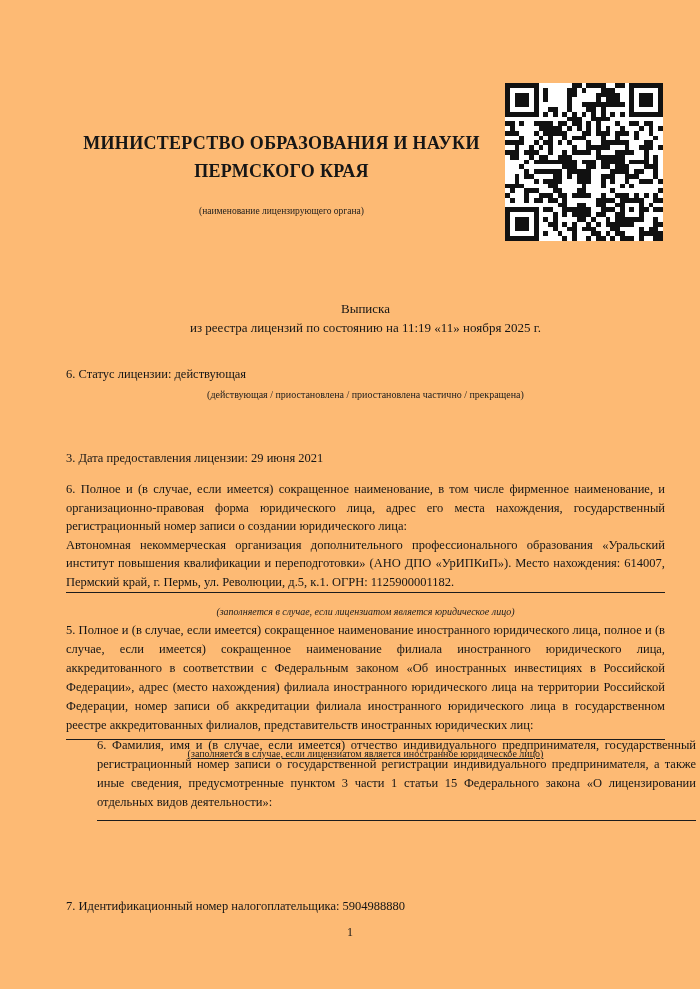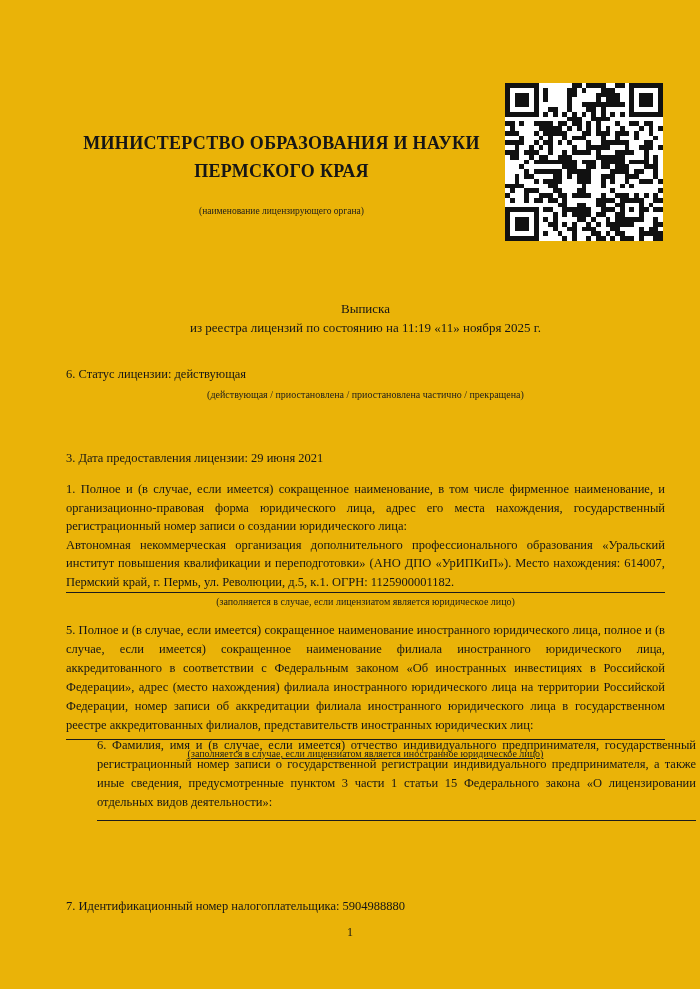--- a/index.html
+++ b/index.html
@@ -7,21 +7,21 @@
   body {
     width: 700px; height: 989px;
     font-family: "Liberation Serif", "DejaVu Serif", serif;
     color: #161616;
     position: relative;
     overflow: hidden;
   }
   .page {
     position: relative;
     width: 700px; height: 989px;
-    background: #eab308;
+    background: #fdba74;
   }
   .abs { position: absolute; }
 
   .header-text {
     left: 66px; top: 129px; width: 431px;
     text-align: center;
   }
   .ministry {
     font-size: 18px; font-weight: bold;
     line-height: 28px; letter-spacing: 0.3px;
@@ -49,21 +49,21 @@
     text-align: center; color: #1c1c1c;
   }
   .rule { border-top: 1.7px solid #1c1c1c; height: 0; width: 100%; }
 
   #item1 { top: 365px; }
   #item1 .hint { margin-top: 5px; }
   #item2 { top: 417px; }
   #item3 { top: 449px; }
   #item4 { top: 480px; line-height: 18.5px; }
   #item4 .rule { margin-top: 1px; }
-  #item4 .hint { margin-top: 3px; }
+  #item4 .hint { margin-top: 13px; font-style: italic; }
   #item5 { top: 621px; line-height: 19px; }
   #item5 .rule { margin-top: 4px; }
   #item5 .hint { margin-top: 8px; text-decoration: underline; }
   #item6 { top: 736px; line-height: 19px; margin-left: 31px; }
   #item6 .rule { margin-top: 8px; }
   #item6 .hint { margin-top: 4px; }
   #item7 { top: 897px; }
 
   .page-number {
     left: 0; top: 925px; width: 700px;
@@ -631,21 +631,21 @@
     <div>6. Статус лицензии: действующая</div>
     <div class="hint">(действующая / приостановлена / приостановлена частично / прекращена)</div>
   </div>
 
 
   <div id="item3" class="abs item">
     <div>3. Дата предоставления лицензии: 29 июня 2021</div>
   </div>
 
   <div id="item4" class="abs item">
-    <div class="just">1. Полное и (в случае, если имеется) сокращенное наименование, в том числе фирменное наименование, и организационно-правовая форма юридического лица, адрес его места нахождения, государственный регистрационный номер записи о создании юридического лица:</div>
+    <div class="just">6. Полное и (в случае, если имеется) сокращенное наименование, в том числе фирменное наименование, и организационно-правовая форма юридического лица, адрес его места нахождения, государственный регистрационный номер записи о создании юридического лица:</div>
     <div class="just">Автономная некоммерческая организация дополнительного профессионального образования «Уральский институт повышения квалификации и переподготовки» (АНО ДПО «УрИПКиП»). Место нахождения: 614007, Пермский край, г. Пермь, ул. Революции, д.5, к.1. ОГРН: 1125900001182.</div>
     <div class="rule"></div>
     <div class="hint">(заполняется в случае, если лицензиатом является юридическое лицо)</div>
   </div>
 
   <div id="item5" class="abs item">
     <div class="just">5. Полное и (в случае, если имеется) сокращенное наименование иностранного юридического лица, полное и (в случае, если имеется) сокращенное наименование филиала иностранного юридического лица, аккредитованного в соответствии с Федеральным законом «Об иностранных инвестициях в Российской Федерации», адрес (место нахождения) филиала иностранного юридического лица на территории Российской Федерации, номер записи об аккредитации филиала иностранного юридического лица в государственном реестре аккредитованных филиалов, представительств иностранных юридических лиц:</div>
     <div class="rule"></div>
     <div class="hint">(заполняется в случае, если лицензиатом является иностранное юридическое лицо)</div>
   </div>

